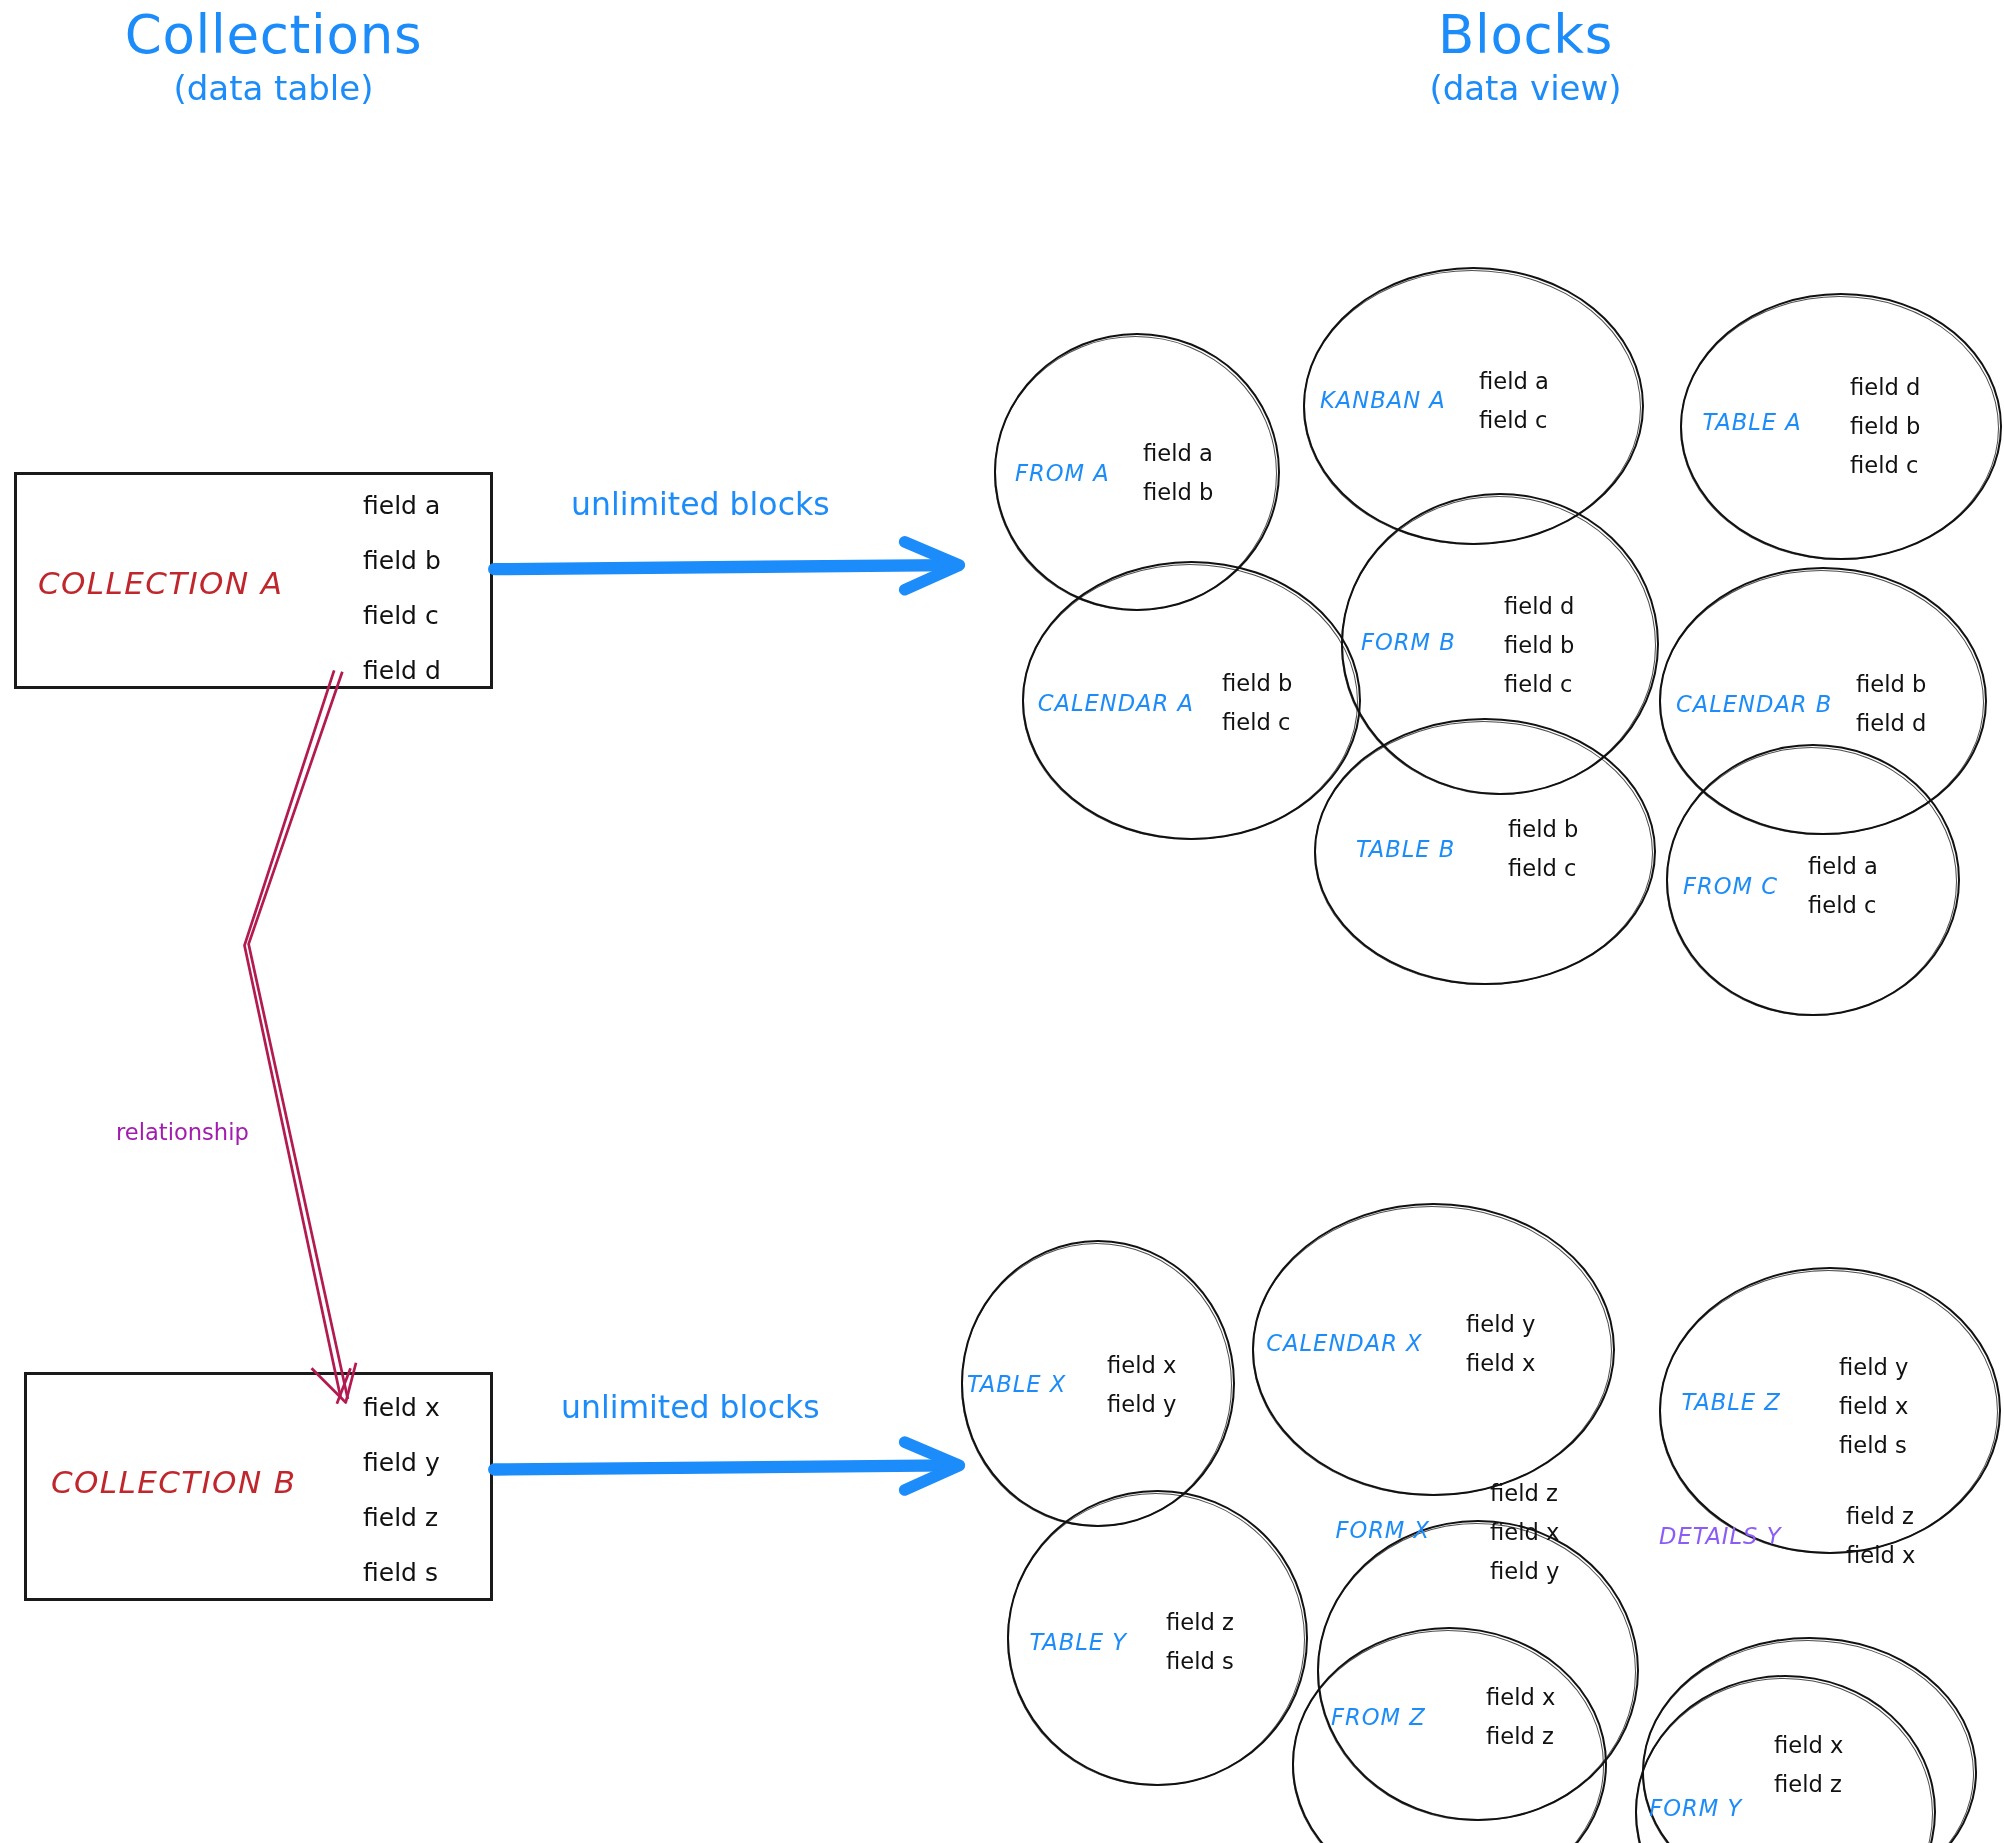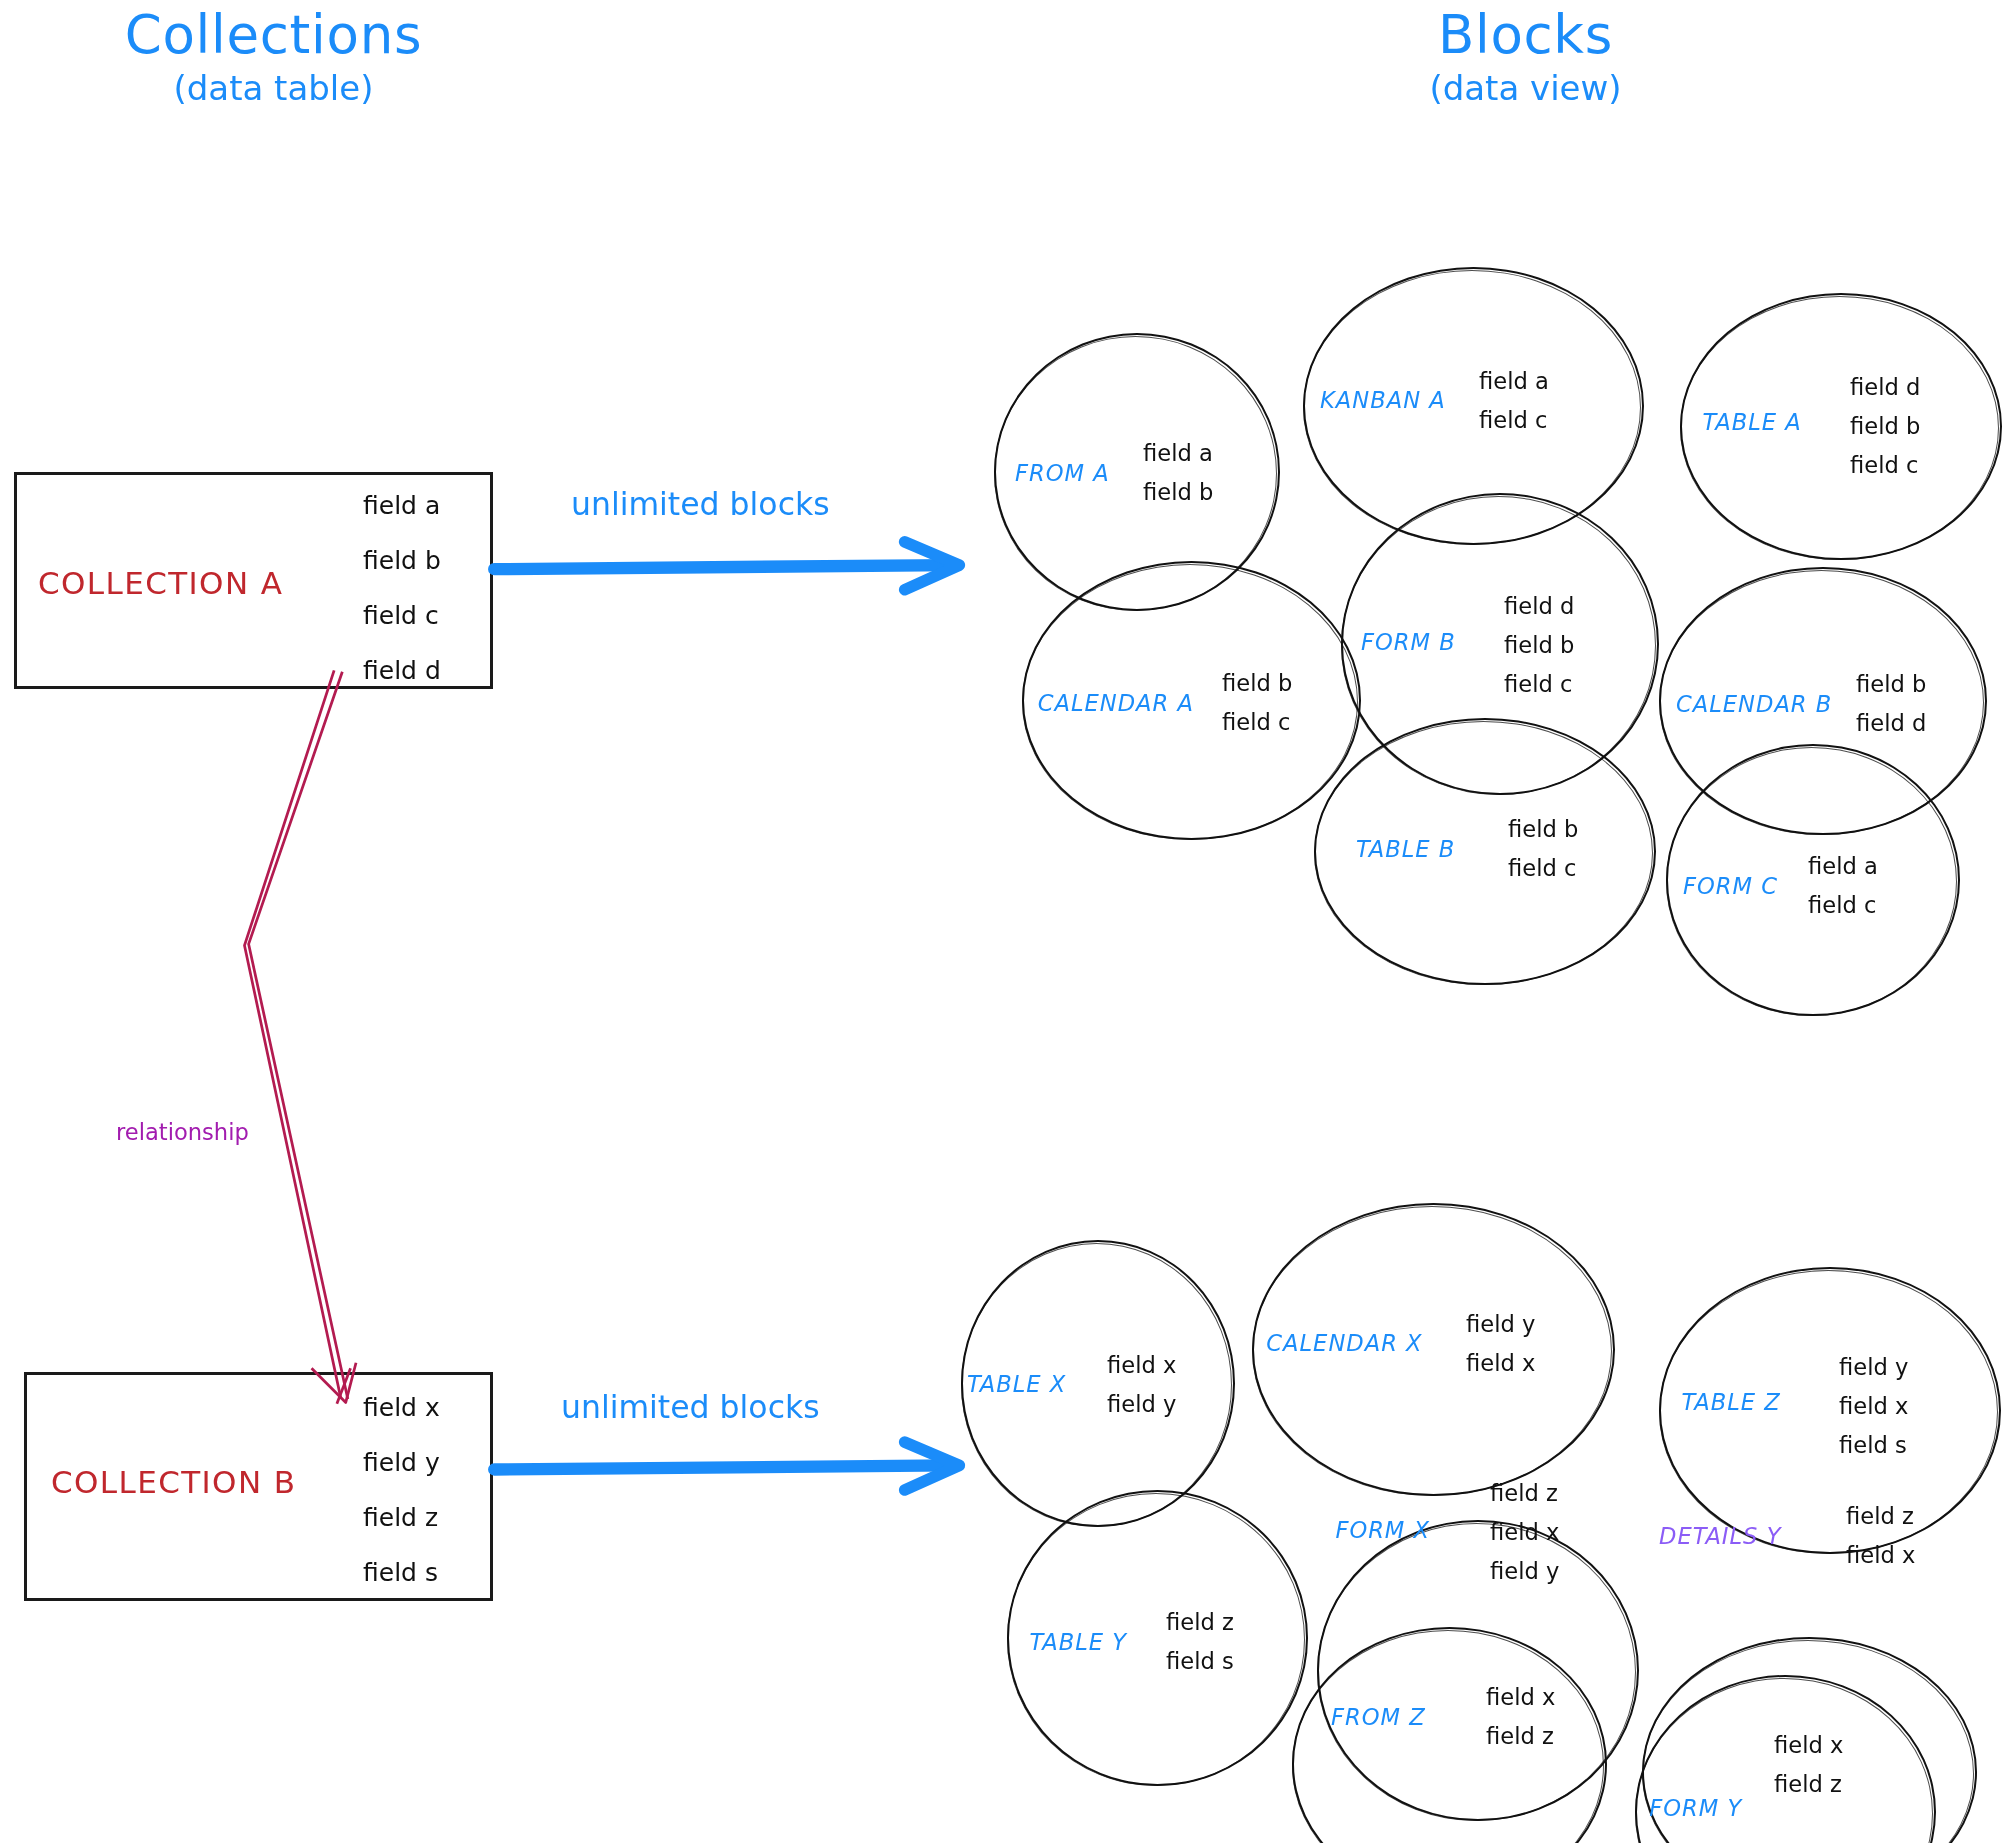--- a/index.html
+++ b/index.html
@@ -22,20 +22,21 @@
     position:absolute;
     border:3.4px solid #1a1a1a;
     background:#fff;
     box-sizing:border-box;
   }
   .coll-name{
     position:absolute;
     color:#c0272d;
     font-size:31px;
     letter-spacing:1.4px;
+    font-style:italic;
     white-space:nowrap;
   }
   .coll-fields{
     position:absolute;
     display:flex;flex-direction:column;
     align-items:flex-start;
     color:#111;
     font-size:25px;
   }
   .coll-fields span{display:block;white-space:nowrap;}
@@ -202,21 +203,21 @@
 
   <div class="block" style="left:1314px;top:718px;width:342px;height:267px;">
     <div class="bname" style="left:40px;top:116px;">TABLE B</div>
     <div class="bfields" style="left:192px;top:90px;">
       <span>field b</span>
       <span>field c</span>
     </div>
   </div>
 
   <div class="block" style="left:1666px;top:744px;width:294px;height:272px;">
-    <div class="bname" style="left:15px;top:127px;">FORM C</div>
+    <div class="bname" style="left:15px;top:127px;">FROM C</div>
     <div class="bfields" style="left:140px;top:101px;">
       <span>field a</span>
       <span>field c</span>
     </div>
   </div>
 
   <div class="block" style="left:961px;top:1240px;width:274px;height:287px;">
     <div class="bname" style="left:4.1px;top:129px;">TABLE X</div>
     <div class="bfields" style="left:144px;top:104px;">
       <span>field x</span>

